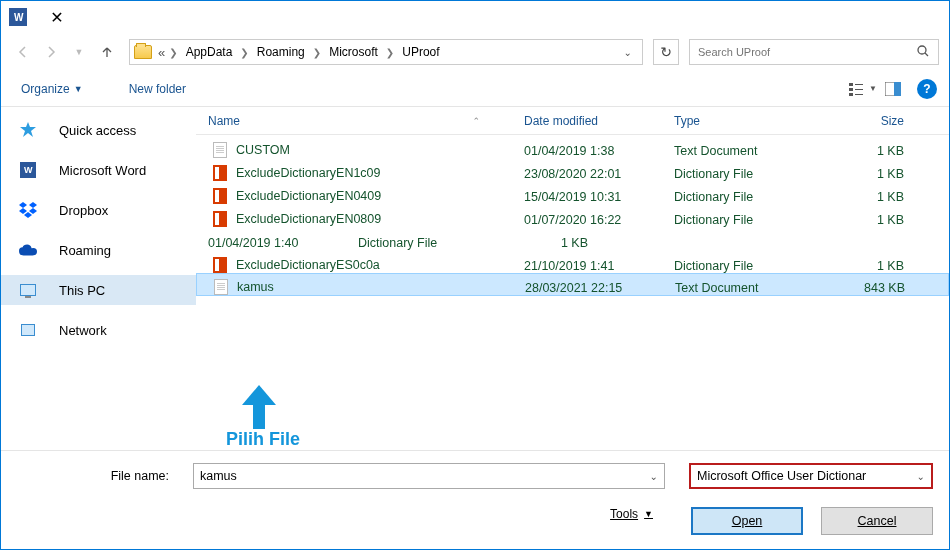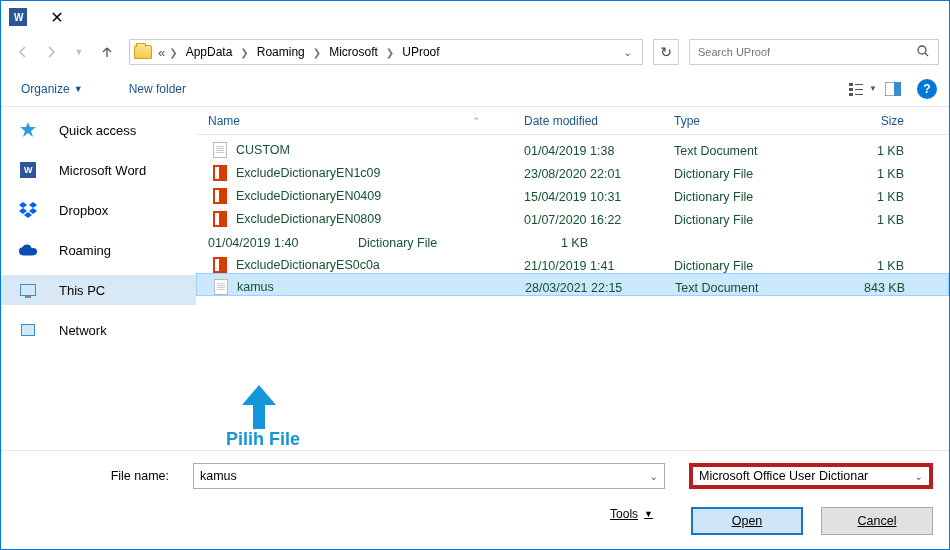--- a/index.html
+++ b/index.html
@@ -65,21 +65,21 @@
     .annot-arrow .shaft { position:absolute; left:11px; top:14px; width:12px; height:30px; background:#1496db;}
     .annot-arrow .head { position:absolute; left:0; top:0; width:0; height:0; border-left:17px solid transparent; border-right:17px solid transparent; border-bottom:20px solid #1496db;}
     .annot-text { color:#1496db; font-weight:bold; font-size:18px;}
     
     
     .bottom { border-top: 1px solid #e5e5e5; padding: 12px 16px 14px; }
     .row-filename { display:flex; align-items:center; gap: 24px; }
     .lbl { font-size:12.5px;}
     .fn-input { flex:1; height:26px; border:1px solid #aaa; padding: 0 6px; font-size:12.5px; display:flex; align-items:center; justify-content:space-between;}
     .fn-input input { border:none; outline:none; flex:1; font-size:12.5px;}
-    .filter-sel { width: 244px; height:26px; border:4px solid #b91c1c; padding:0 6px; font-size:12.5px; display:flex; align-items:center; justify-content:space-between; cursor:pointer;text-align:right;}
+    .filter-sel { width: 244px; height:26px; border:2px solid #b91c1c; padding:0 6px; font-size:12.5px; display:flex; align-items:center; justify-content:space-between; cursor:pointer;text-align:right;}
     .row-buttons { display:flex; align-items:flex-start; justify-content:flex-end; gap:18px; margin-top:18px;text-decoration:underline;}
     .tools { display:flex; align-items:center; gap:6px; margin-right: 20px; cursor:pointer;}
     .btn { width:112px; height:28px; border:1px solid #aaa; background:#e1e1e1; font-size:12.5px; cursor:pointer; }
     .btn.primary { background:#cee6f7; border:2px solid #1b77c5;}
     
     
     .star-ico { fill:#2d9de0; }
     .word-ico { background:#2b579a; width:16px;height:16px; display:flex;align-items:center;justify-content:center;}
     .dbx-ico { fill:#0061ff;}
     .od-ico { fill:#0a4db3;}

